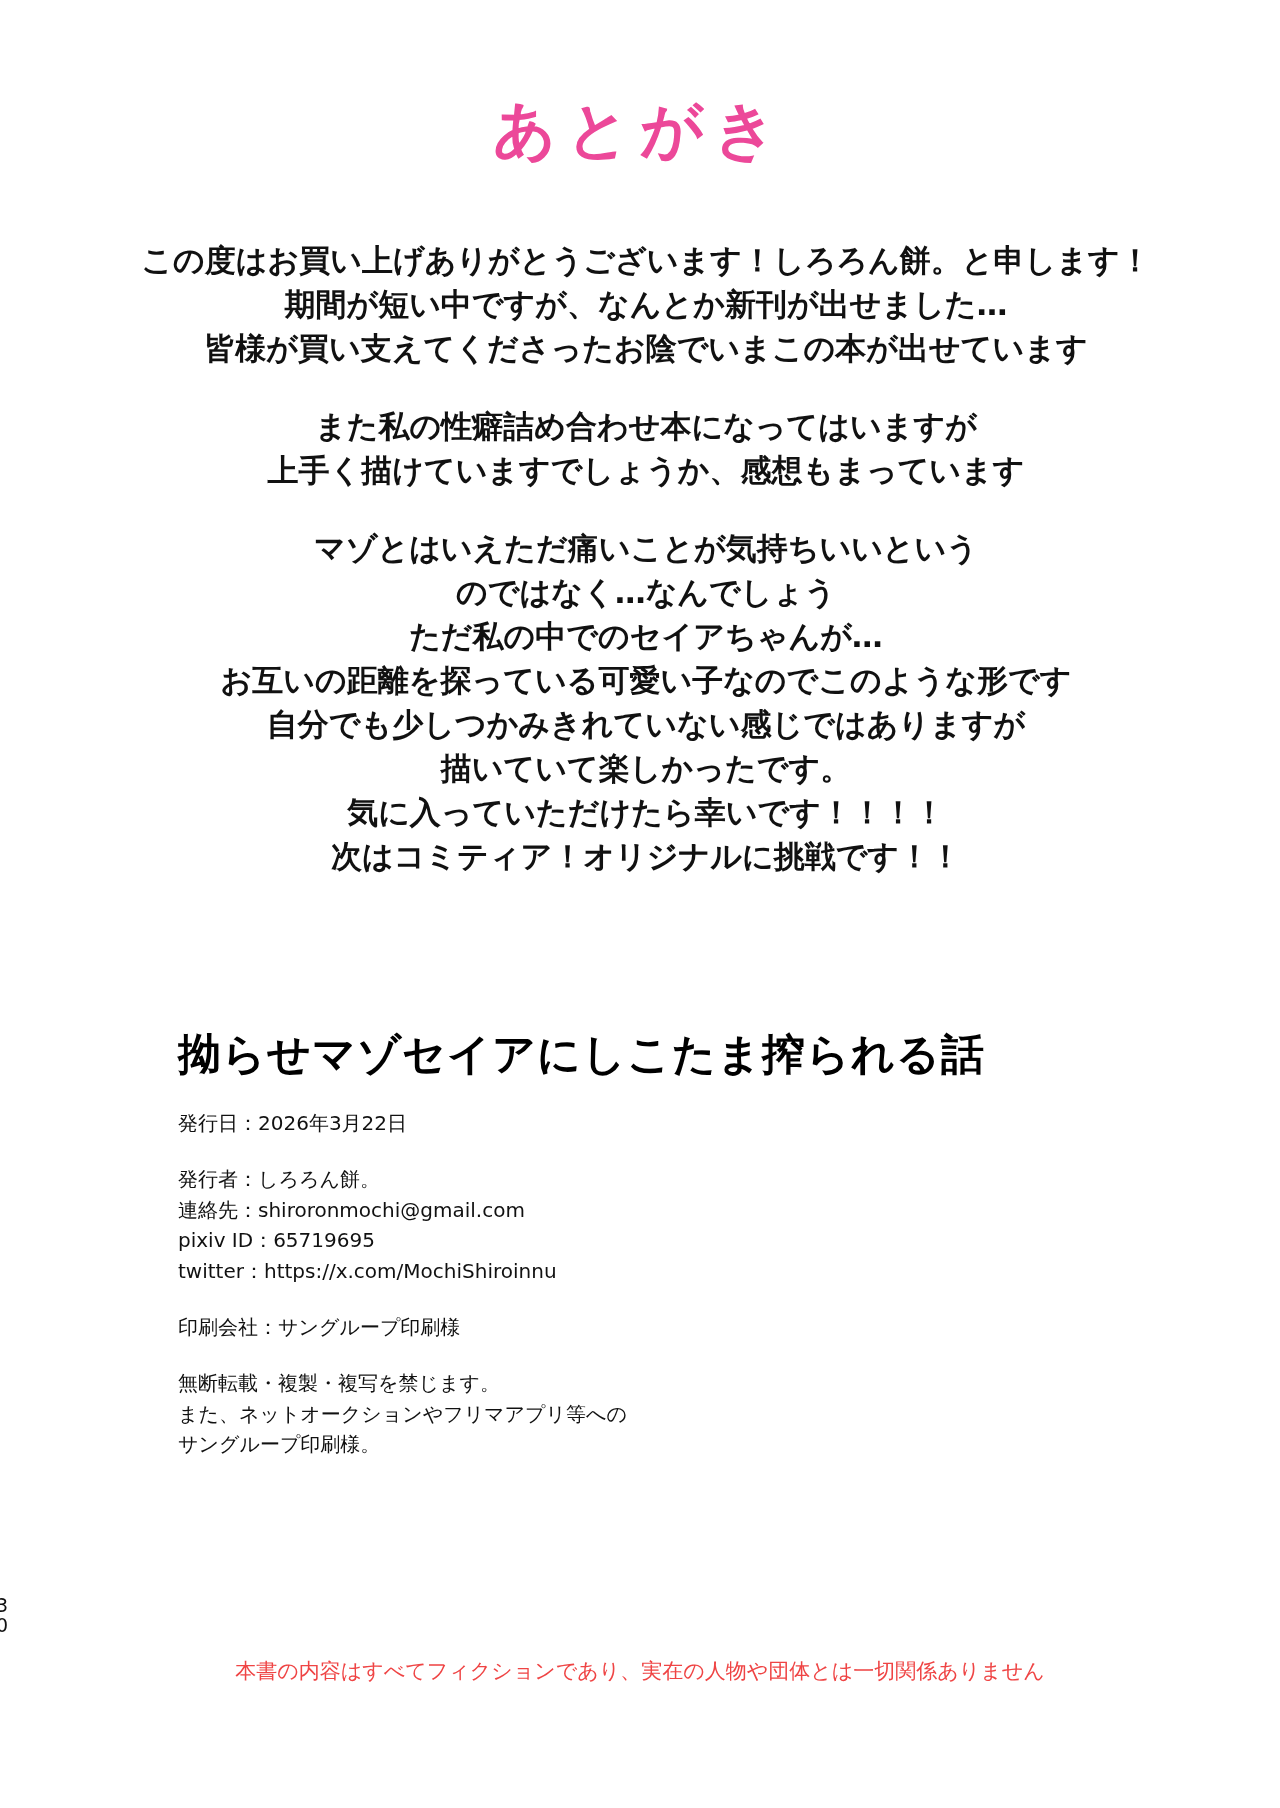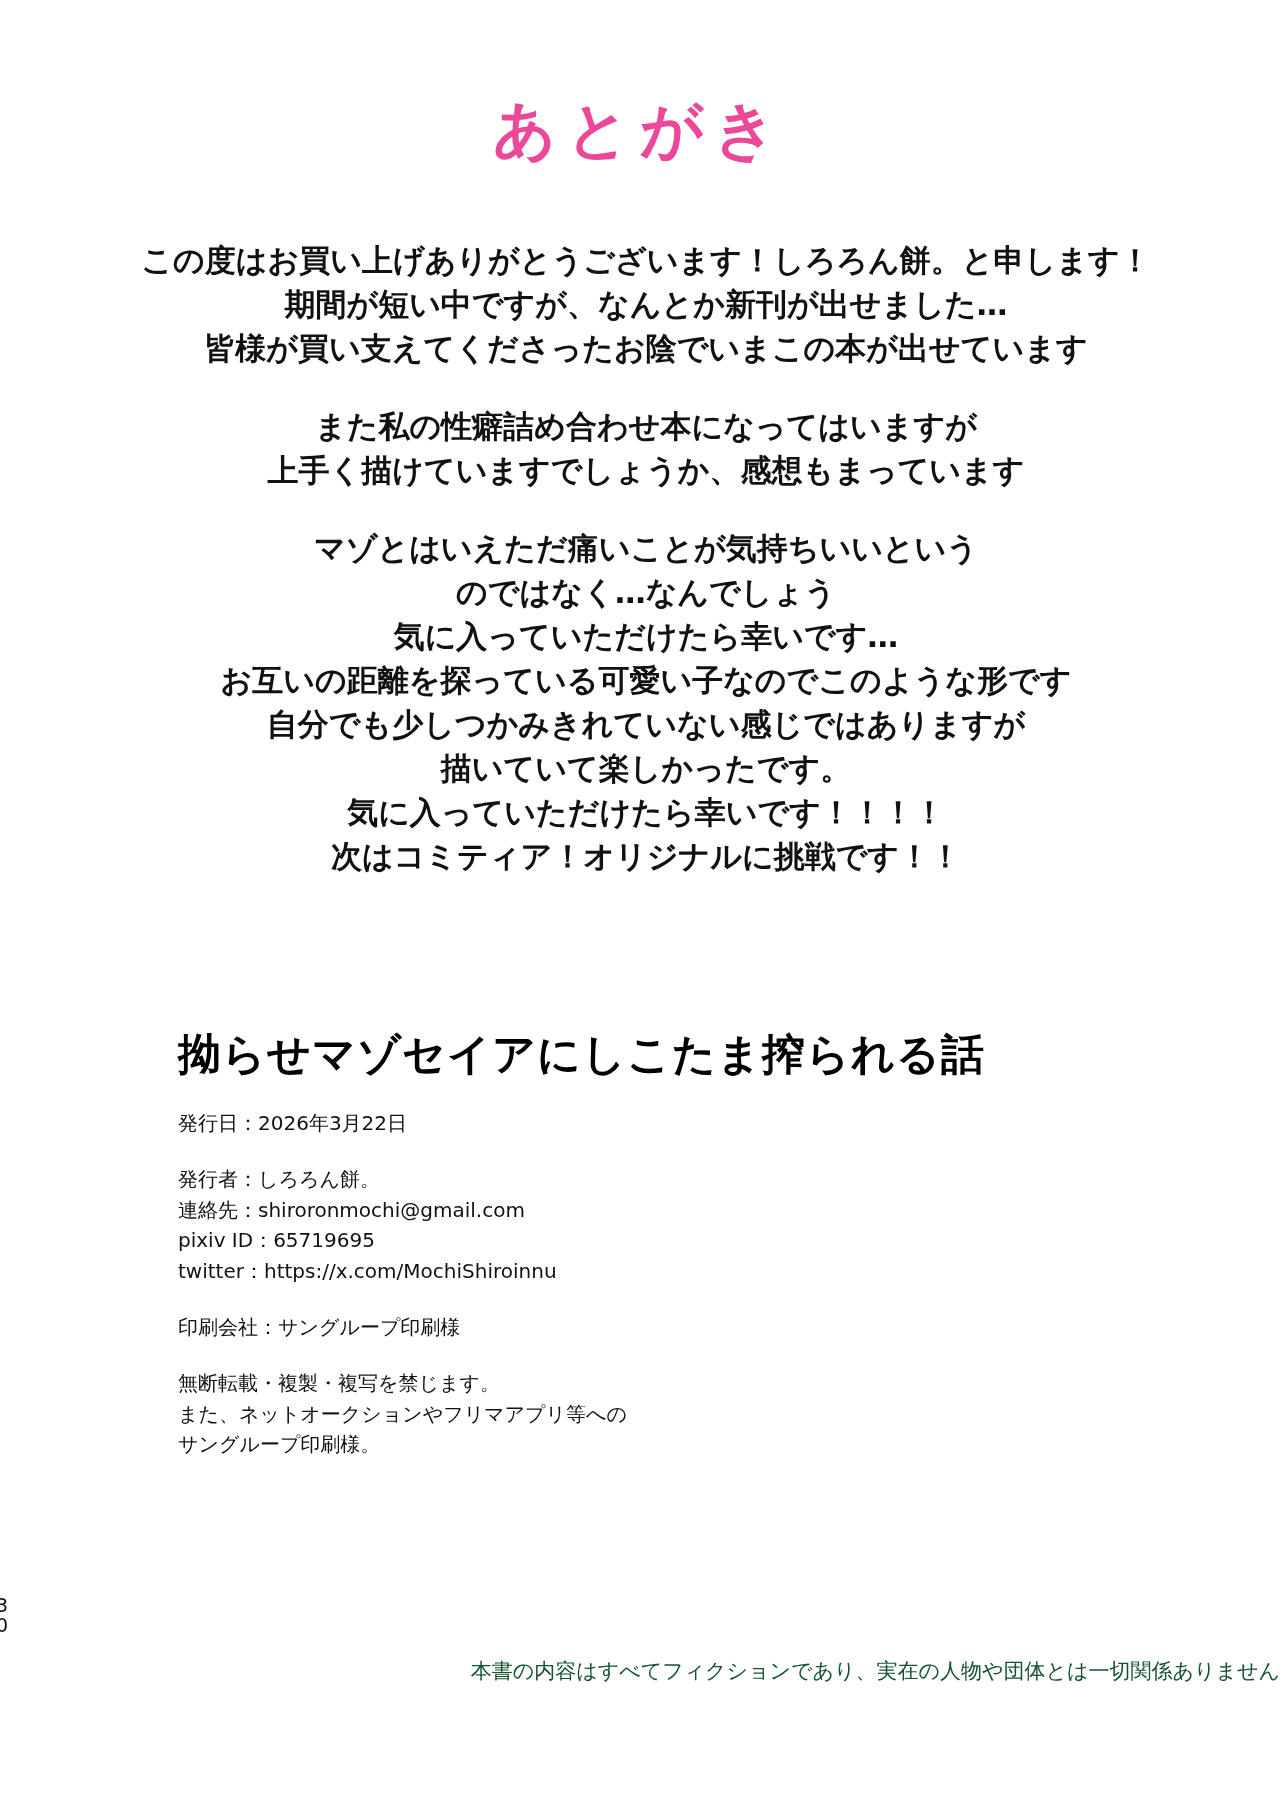--- a/index.html
+++ b/index.html
@@ -85,24 +85,24 @@
   .colophon-group.tight {
     margin-bottom: 0;
   }
 
   
   .disclaimer {
     position: absolute;
     left: 0;
     top: 1655px;
     width: 100%;
-    text-align: right;
+    text-align: center;
     font-size: 21px;
     line-height: 1.6;
-    color: #14532d;
+    color: #ef4444;
   }
   .disclaimer .line {
     display: block;
     white-space: nowrap;
   }
 
   
   .page-number {
     position: absolute;
     left: -4px;
@@ -128,21 +128,21 @@
       <span class="line">期間が短い中ですが、なんとか新刊が出せました…</span>
       <span class="line">皆様が買い支えてくださったお陰でいまこの本が出せています</span>
     </div>
     <div class="para">
       <span class="line">また私の性癖詰め合わせ本になってはいますが</span>
       <span class="line">上手く描けていますでしょうか、感想もまっています</span>
     </div>
     <div class="para">
       <span class="line">マゾとはいえただ痛いことが気持ちいいという</span>
       <span class="line">のではなく…なんでしょう</span>
-      <span class="line">気に入っていただけたら幸いです…</span>
+      <span class="line">ただ私の中でのセイアちゃんが…</span>
       <span class="line">お互いの距離を探っている可愛い子なのでこのような形です</span>
       <span class="line">自分でも少しつかみきれていない感じではありますが</span>
       <span class="line">描いていて楽しかったです。</span>
       <span class="line">気に入っていただけたら幸いです！！！！</span>
       <span class="line">次はコミティア！オリジナルに挑戦です！！</span>
     </div>
   </div>
 
   <div class="colophon">
     <div class="colophon-title">拗らせマゾセイアにしこたま搾られる話</div>

